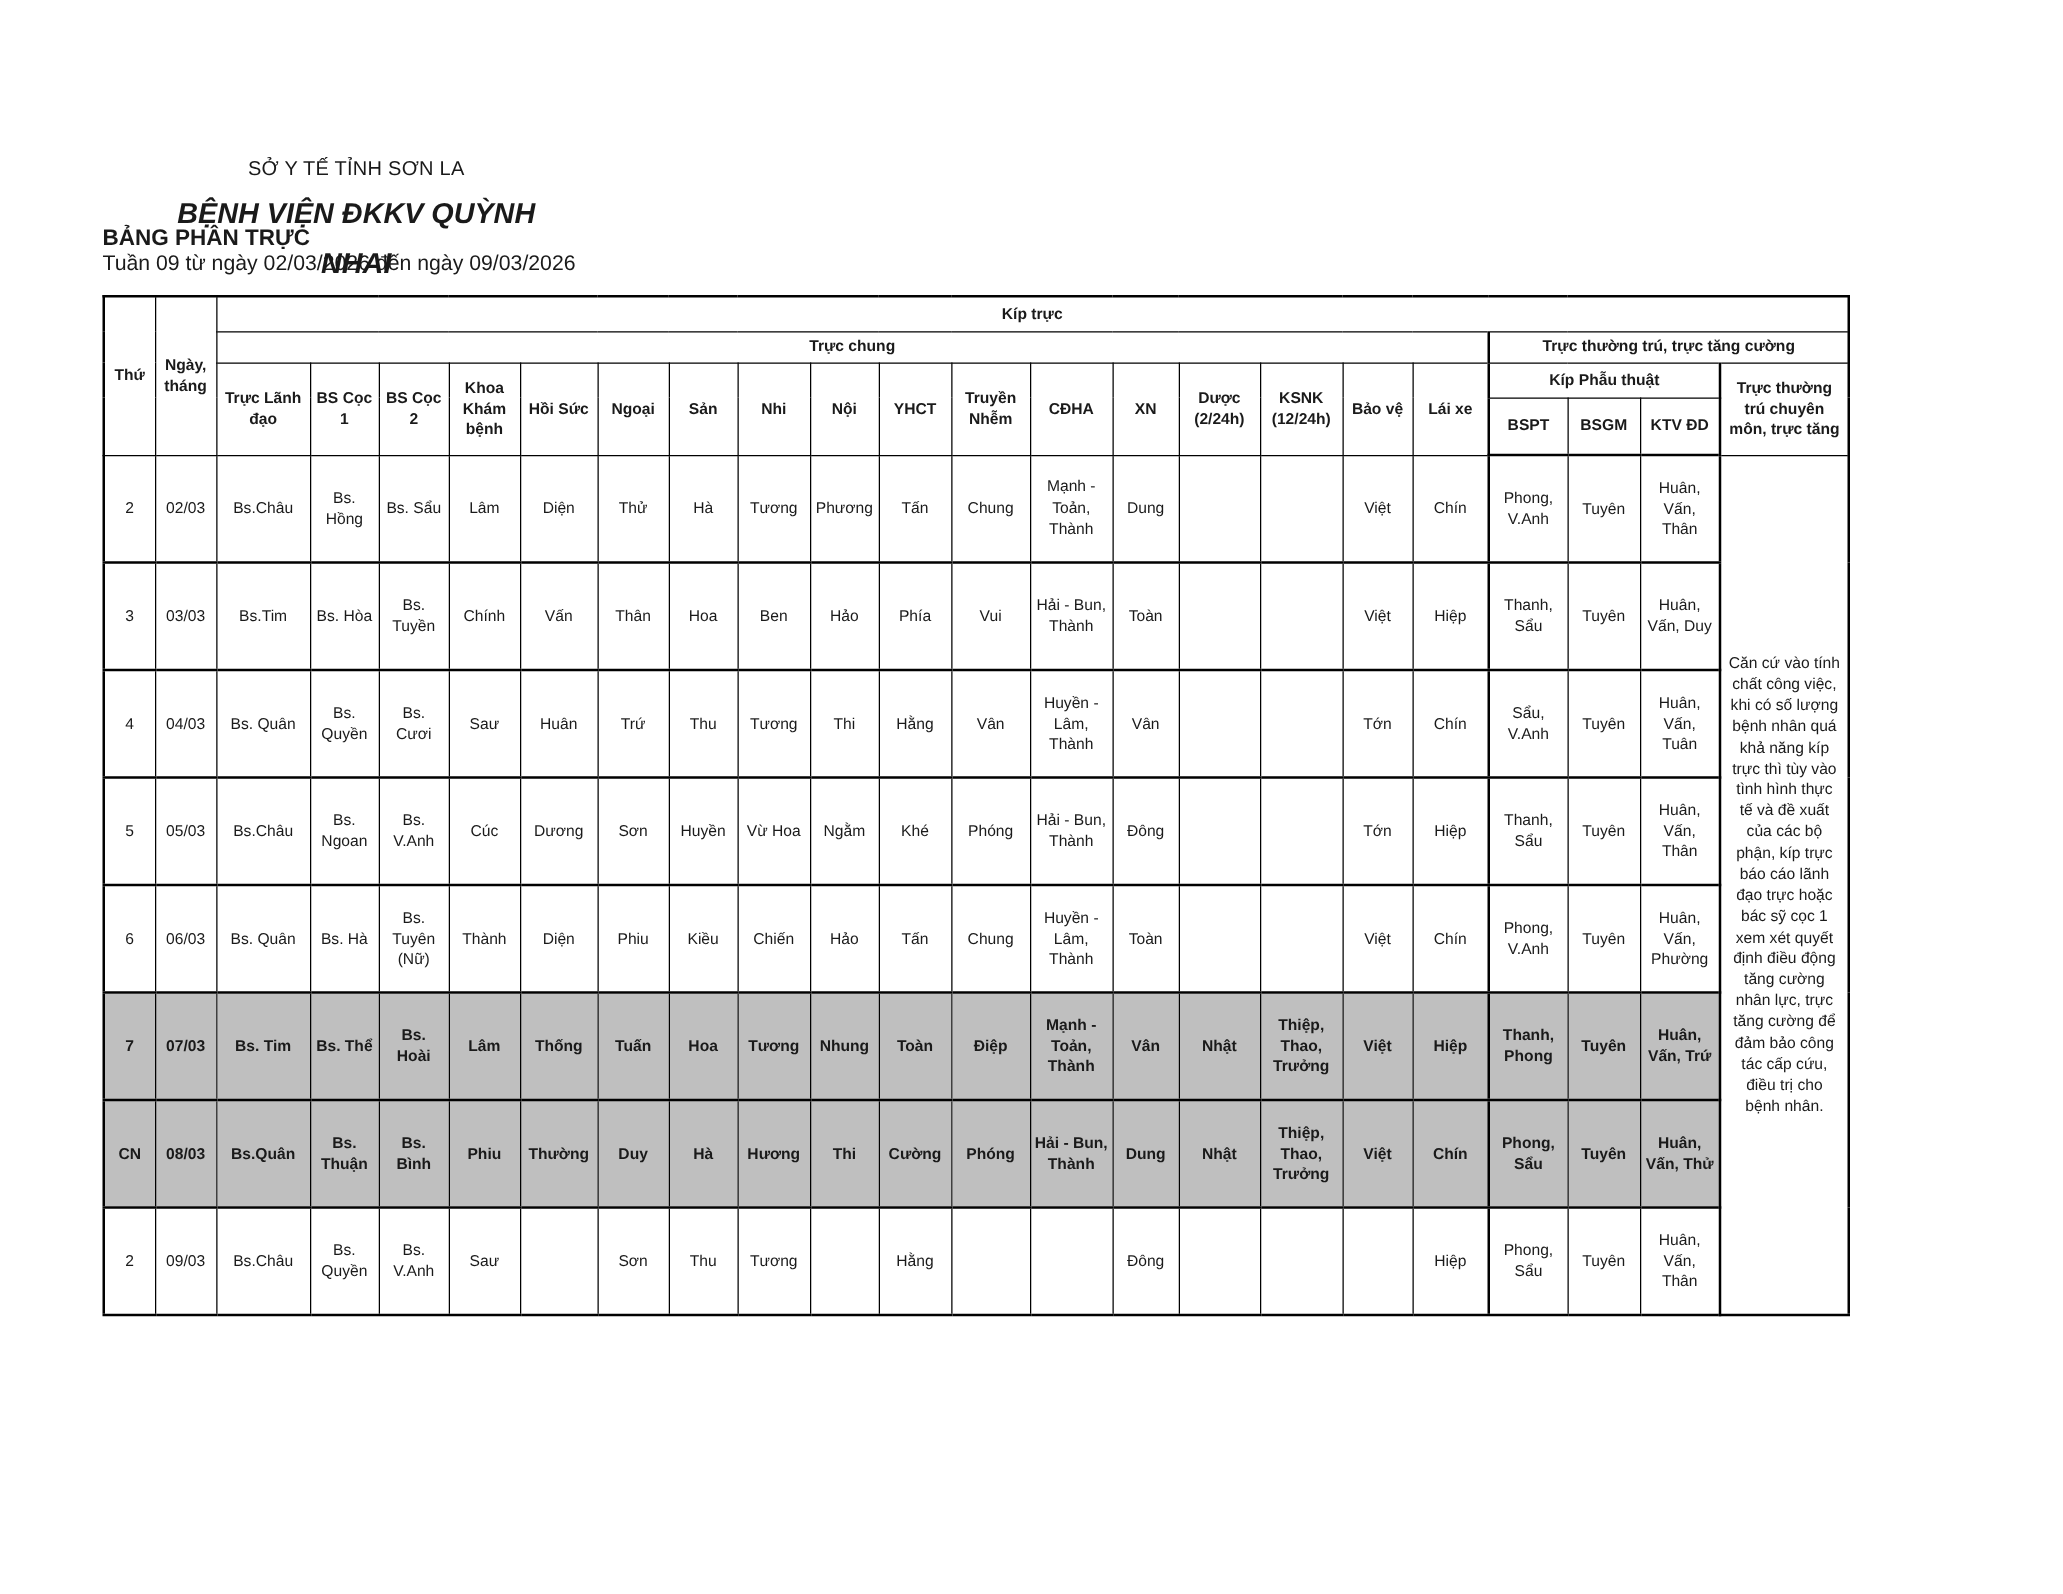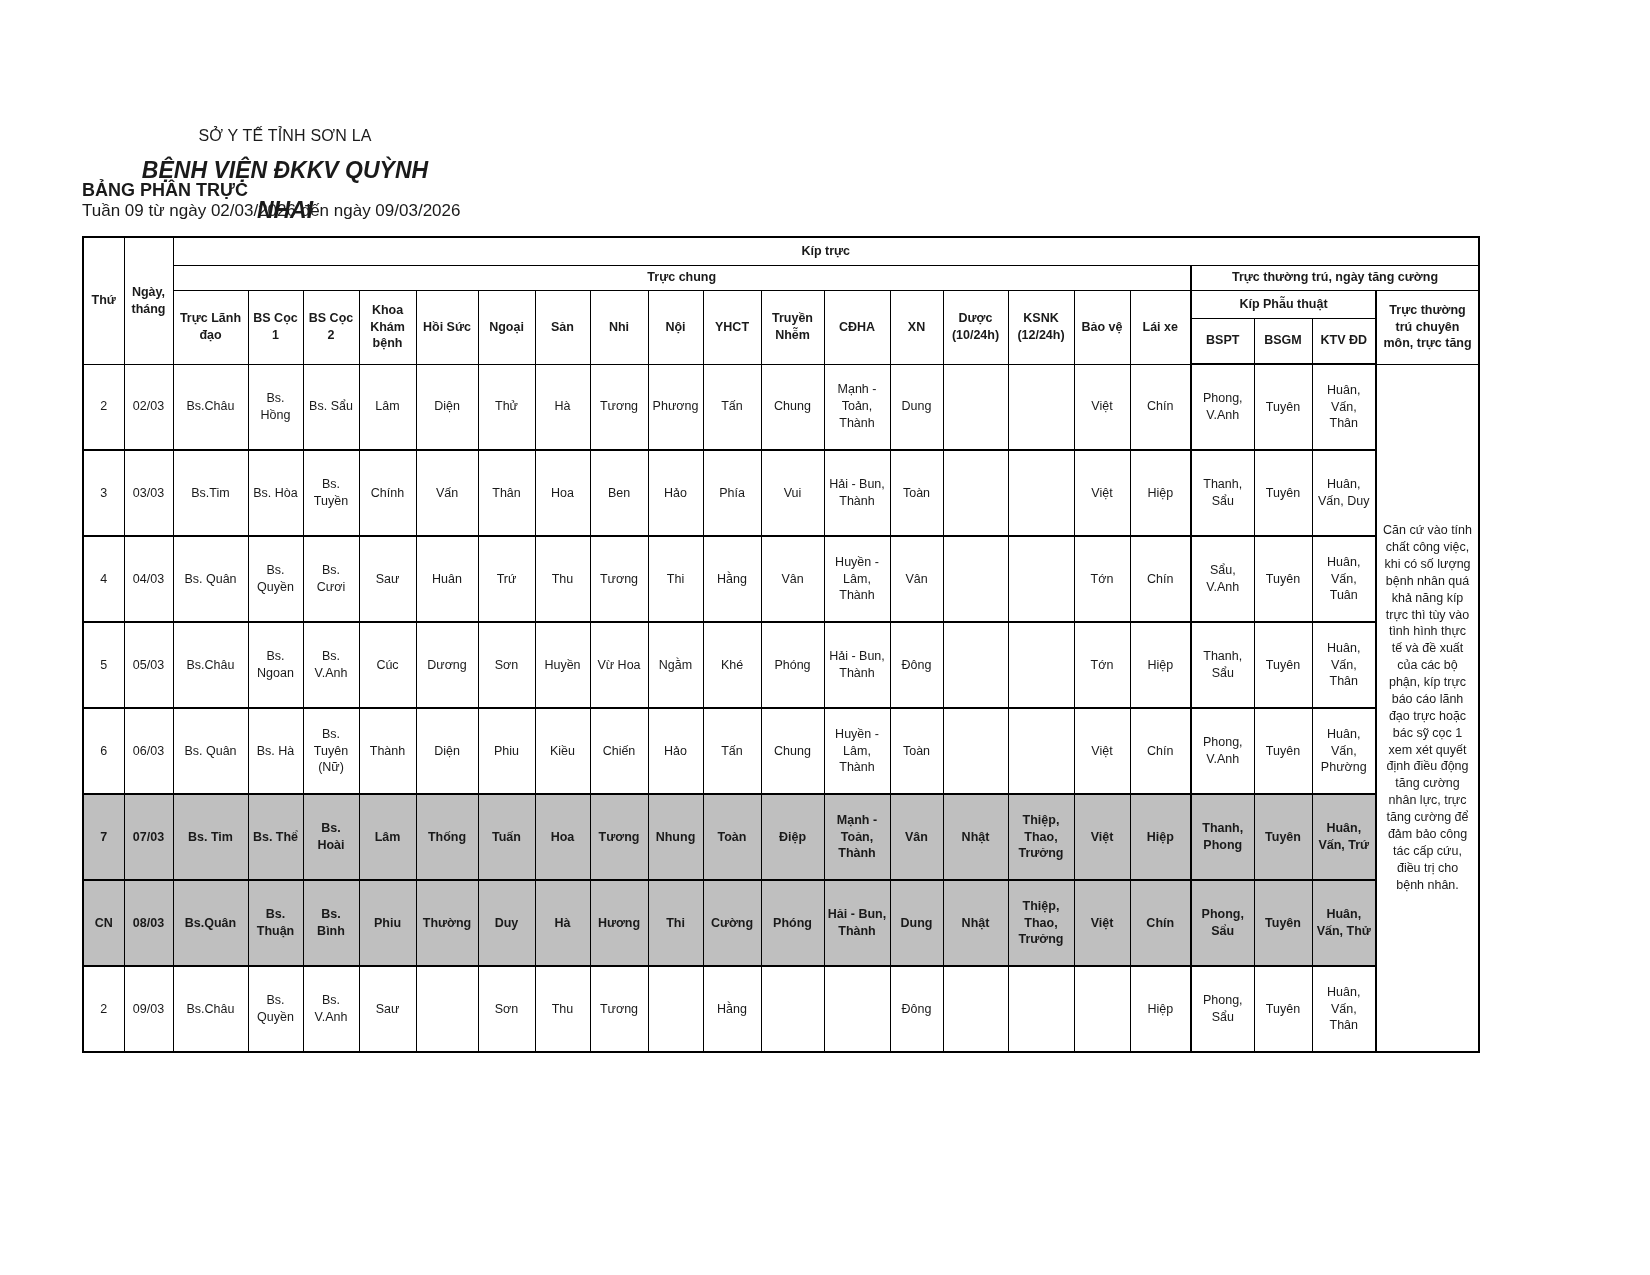--- a/index.html
+++ b/index.html
@@ -101,37 +101,37 @@
         <col style="width:103px">
     </colgroup>
     <thead>
       <tr class="h-a">
         <th rowspan="4">Thứ</th>
         <th rowspan="4">Ngày, tháng</th>
         <th colspan="21">Kíp trực</th>
       </tr>
       <tr class="h-b">
         <th colspan="17">Trực chung</th>
-        <th colspan="4" class="sec-l">Trực thường trú, ngày tăng cường</th>
+        <th colspan="4" class="sec-l">Trực thường trú, trực tăng cường</th>
       </tr>
       <tr class="h-c">
         <th rowspan="2">Trực Lãnh đạo</th>
         <th rowspan="2">BS Cọc 1</th>
         <th rowspan="2">BS Cọc 2</th>
         <th rowspan="2">Khoa Khám bệnh</th>
         <th rowspan="2">Hồi Sức</th>
         <th rowspan="2">Ngoại</th>
         <th rowspan="2">Sản</th>
         <th rowspan="2">Nhi</th>
         <th rowspan="2">Nội</th>
         <th rowspan="2">YHCT</th>
         <th rowspan="2">Truyền Nhễm</th>
         <th rowspan="2">CĐHA</th>
         <th rowspan="2">XN</th>
-        <th rowspan="2">Dược (10/24h)</th>
+        <th rowspan="2">Dược (2/24h)</th>
         <th rowspan="2">KSNK (12/24h)</th>
         <th rowspan="2">Bảo vệ</th>
         <th rowspan="2">Lái xe</th>
         <th colspan="3" class="sec-l">Kíp Phẫu thuật</th>
         <th rowspan="2" class="sec-l">Trực thường trú chuyên môn, trực tăng</th>
       </tr>
       <tr class="h-d">
         <th class="sec-l">BSPT</th>
         <th>BSGM</th>
         <th>KTV ĐD</th>

